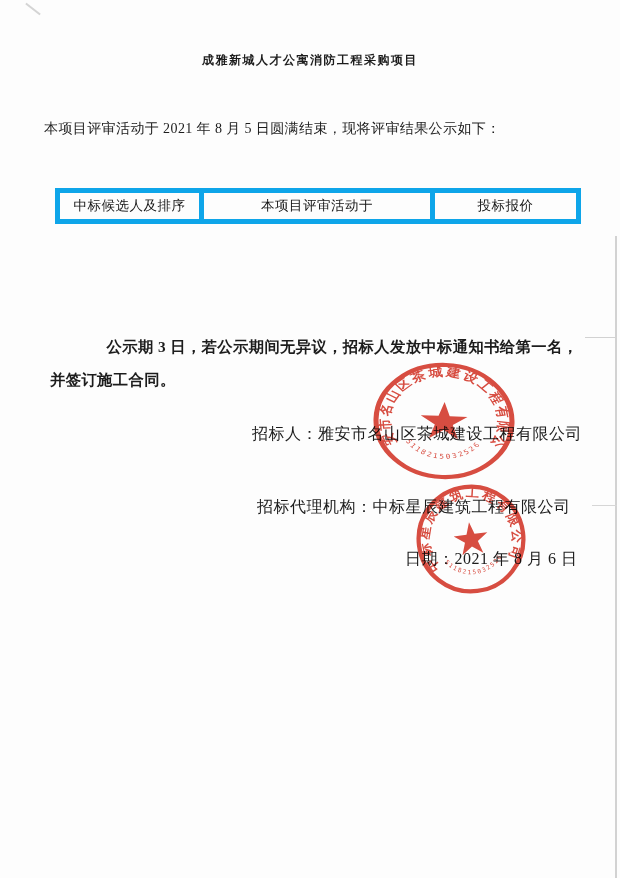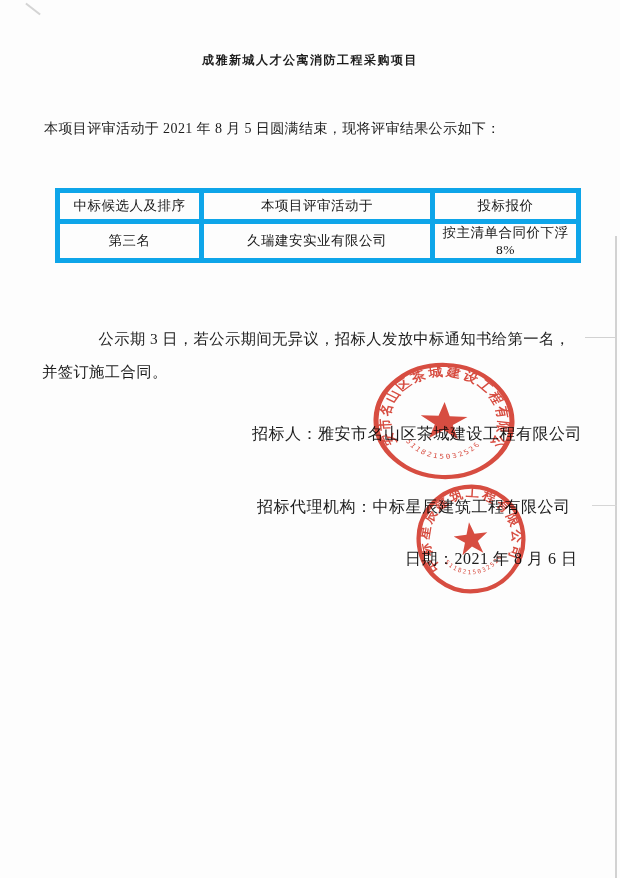--- a/index.html
+++ b/index.html
@@ -32,22 +32,22 @@
     font-weight:normal;padding:0 4px;
     letter-spacing:.5px;
   }
   .bid-table th{height:26px;}
   .bid-table td{height:23px;}
   .col-rank{width:144px;}
   .col-name{width:231px;}
   .col-price{width:146px;}
   .notice{
     position:absolute;top:322px;left:42px;width:541px;
-    font-size:15.3px;line-height:33px;margin:0;
-    text-indent:3.7em;letter-spacing:.4px;
+    font-size:15.3px;line-height:33px;margin:8px;
+    text-indent:3.7em;letter-spacing:.4px;font-weight:bold;
   }
   .sig-line{position:absolute;margin:0;font-size:16px;letter-spacing:.5px;white-space:nowrap;}
   .tenderer{top:424px;left:252px;}
   .agency{top:497px;left:257px;}
   .date-line{top:549px;left:405px;}
   
   .seal{position:absolute;mix-blend-mode:multiply;opacity:.9;pointer-events:none;}
   .seal-1{left:370px;top:360px;transform:rotate(2deg);}
   .seal-2{left:414px;top:482px;transform:rotate(-7deg);}
   .seal text{font-family:"Liberation Serif","DejaVu Serif",serif;}
@@ -84,25 +84,20 @@
         <col class="col-price">
     </colgroup>
     <thead>
       <tr>
         <th>中标候选人及排序</th>
         <th>本项目评审活动于</th>
         <th>投标报价</th>
       </tr>
     </thead>
     <tbody>
-      <tr>
-        <td>第三名</td>
-        <td>久瑞建安实业有限公司</td>
-        <td>按主清单合同价下浮 8%</td>
-      </tr>
     </tbody>
   </table>
 
   <p class="notice">公示期 3 日，若公示期间无异议，招标人发放中标通知书给第一名，并签订施工合同。</p>
 
   <p class="sig-line tenderer">招标人：雅安市名山区茶城建设工程有限公司</p>
   <p class="sig-line agency">招标代理机构：中标星辰建筑工程有限公司</p>
   <p class="sig-line date-line">日期：2021 年 8 月 6 日</p>
 
   <svg class="seal seal-1" width="148" height="122" viewBox="0 0 160 160" preserveAspectRatio="none">

